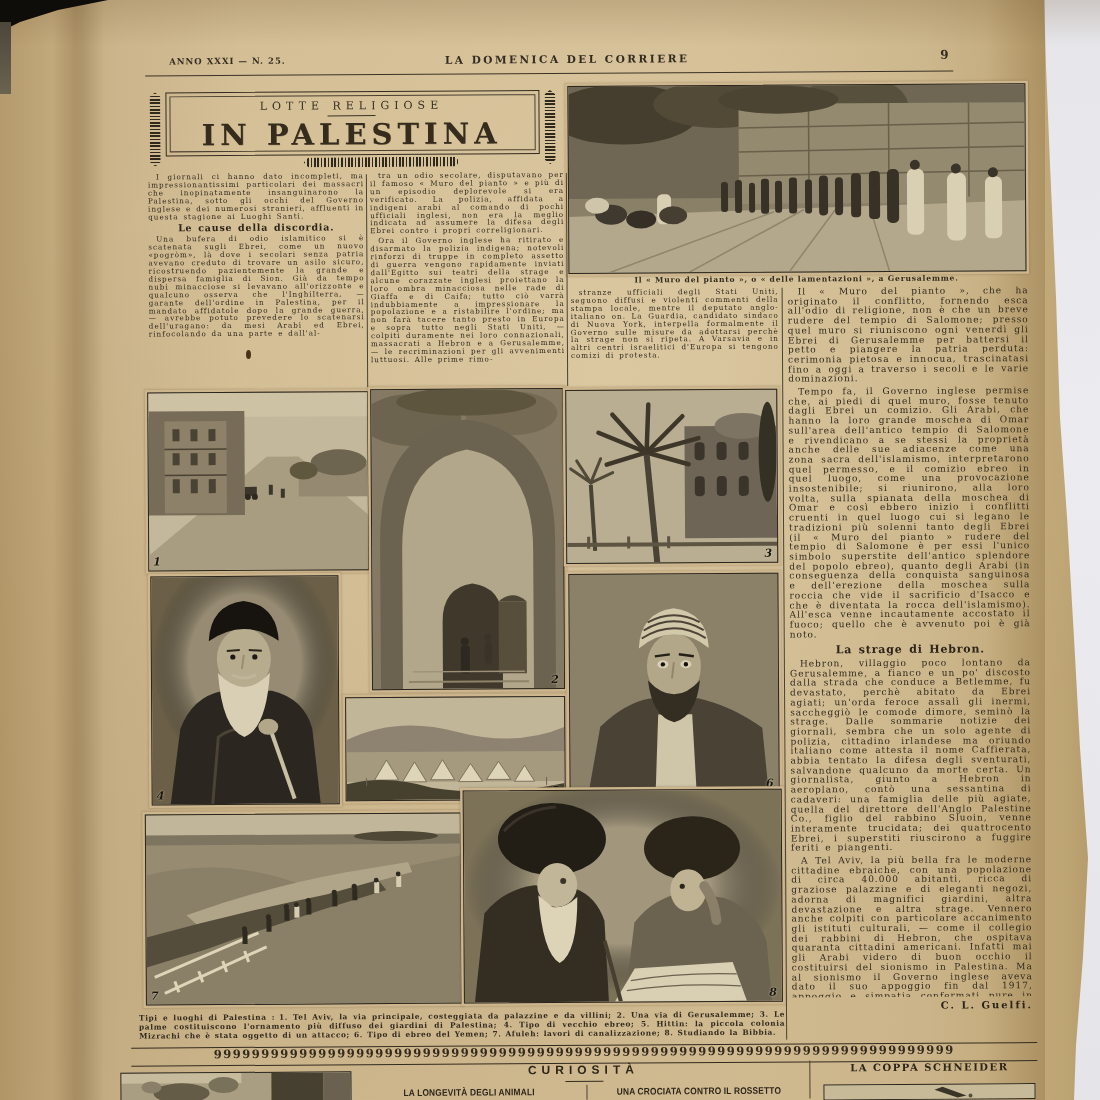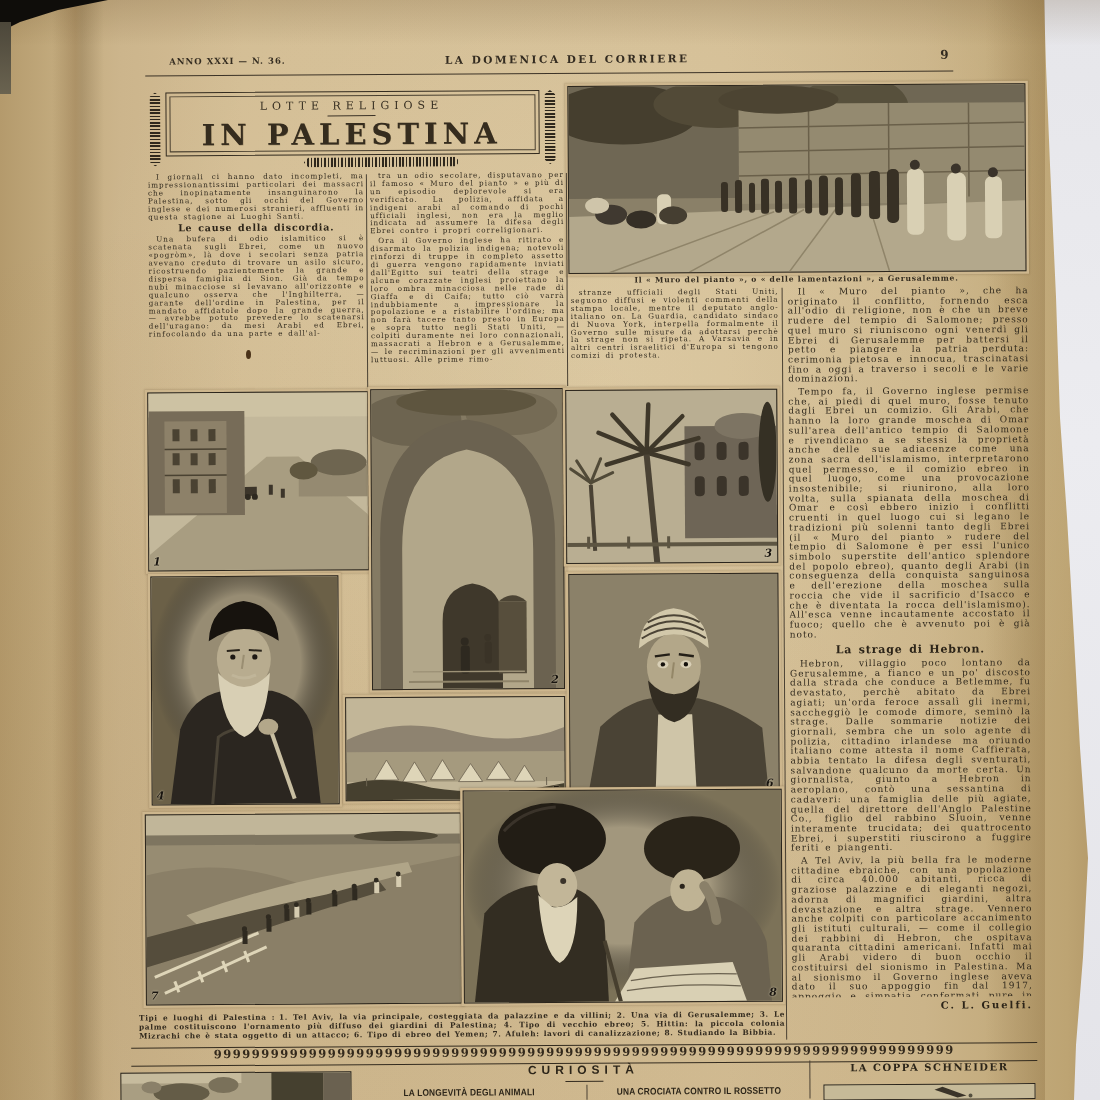--- a/index.html
+++ b/index.html
@@ -86,21 +86,21 @@
 <div class="abs" id="page-edge-shade"></div>
 <div class="abs" id="fold-shadow"></div>
 <div class="abs" id="top-shade"></div>
 <div class="abs" id="corner-dark"></div>
 <div class="abs" id="page-fragment"></div>
 <div class="abs speck" style="left:246px;top:350px;width:5px;height:9px;"></div>
 <div class="abs speck" style="left:232px;top:408px;width:9px;height:5px;opacity:.5;"></div>
 
 <div class="abs" id="content">
 
-  <div class="abs issue">ANNO XXXI — N. 36.</div>
+  <div class="abs issue">ANNO XXXI — N. 25.</div>
   <div class="abs masthead">LA DOMENICA DEL CORRIERE</div>
   <div class="abs pagenum">9</div>
   <div class="abs hrule"></div>
 
   <div class="abs comb-v" style="left:152px;top:90px;height:74px;"></div>
   <div class="abs comb-v" style="left:547px;top:90px;height:74px;"></div>
   <div class="abs" id="title-box">
       <div class="inner"></div>
     </div>
   <div class="abs kicker">LOTTE RELIGIOSE</div>

